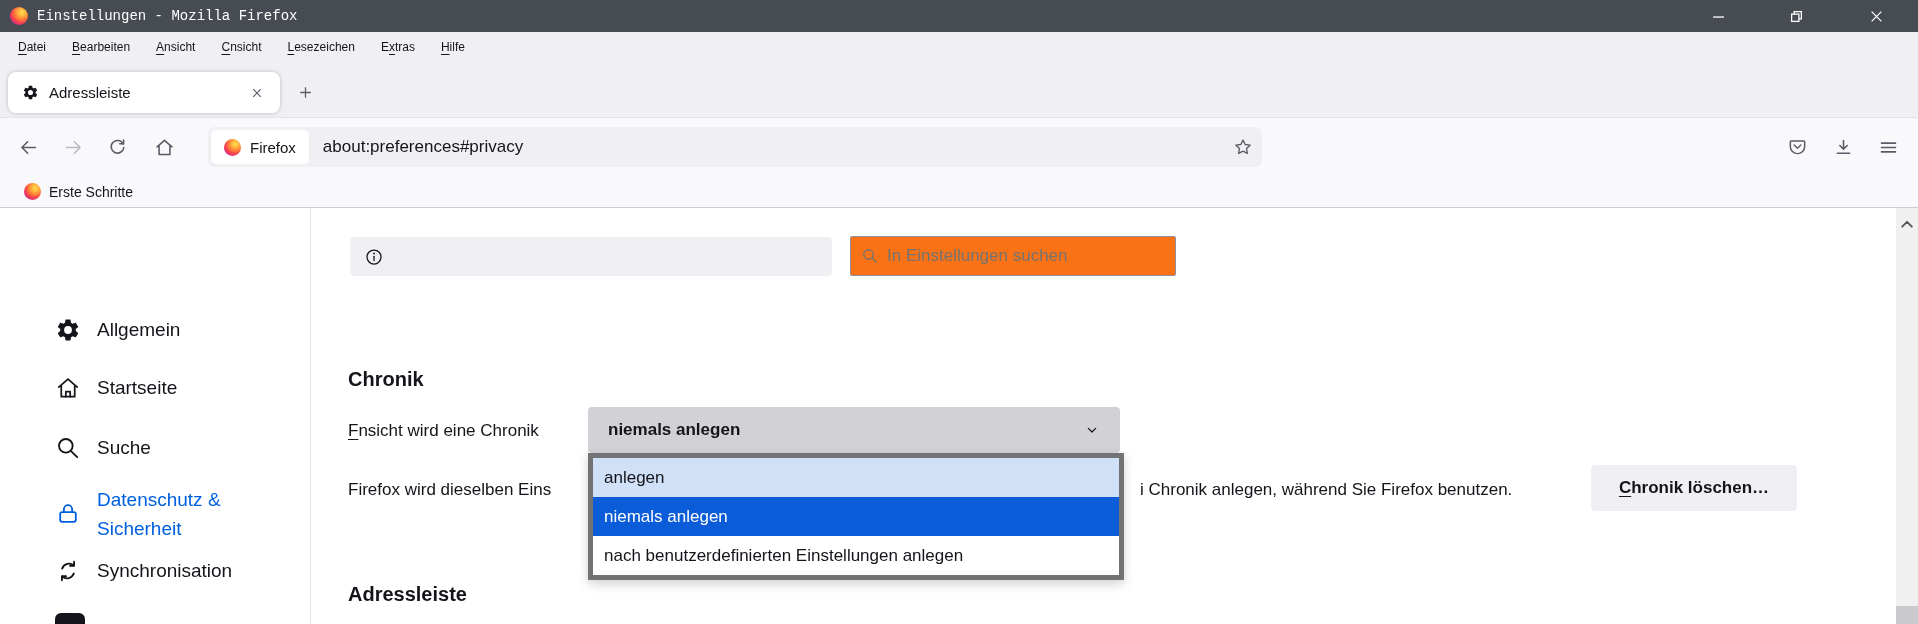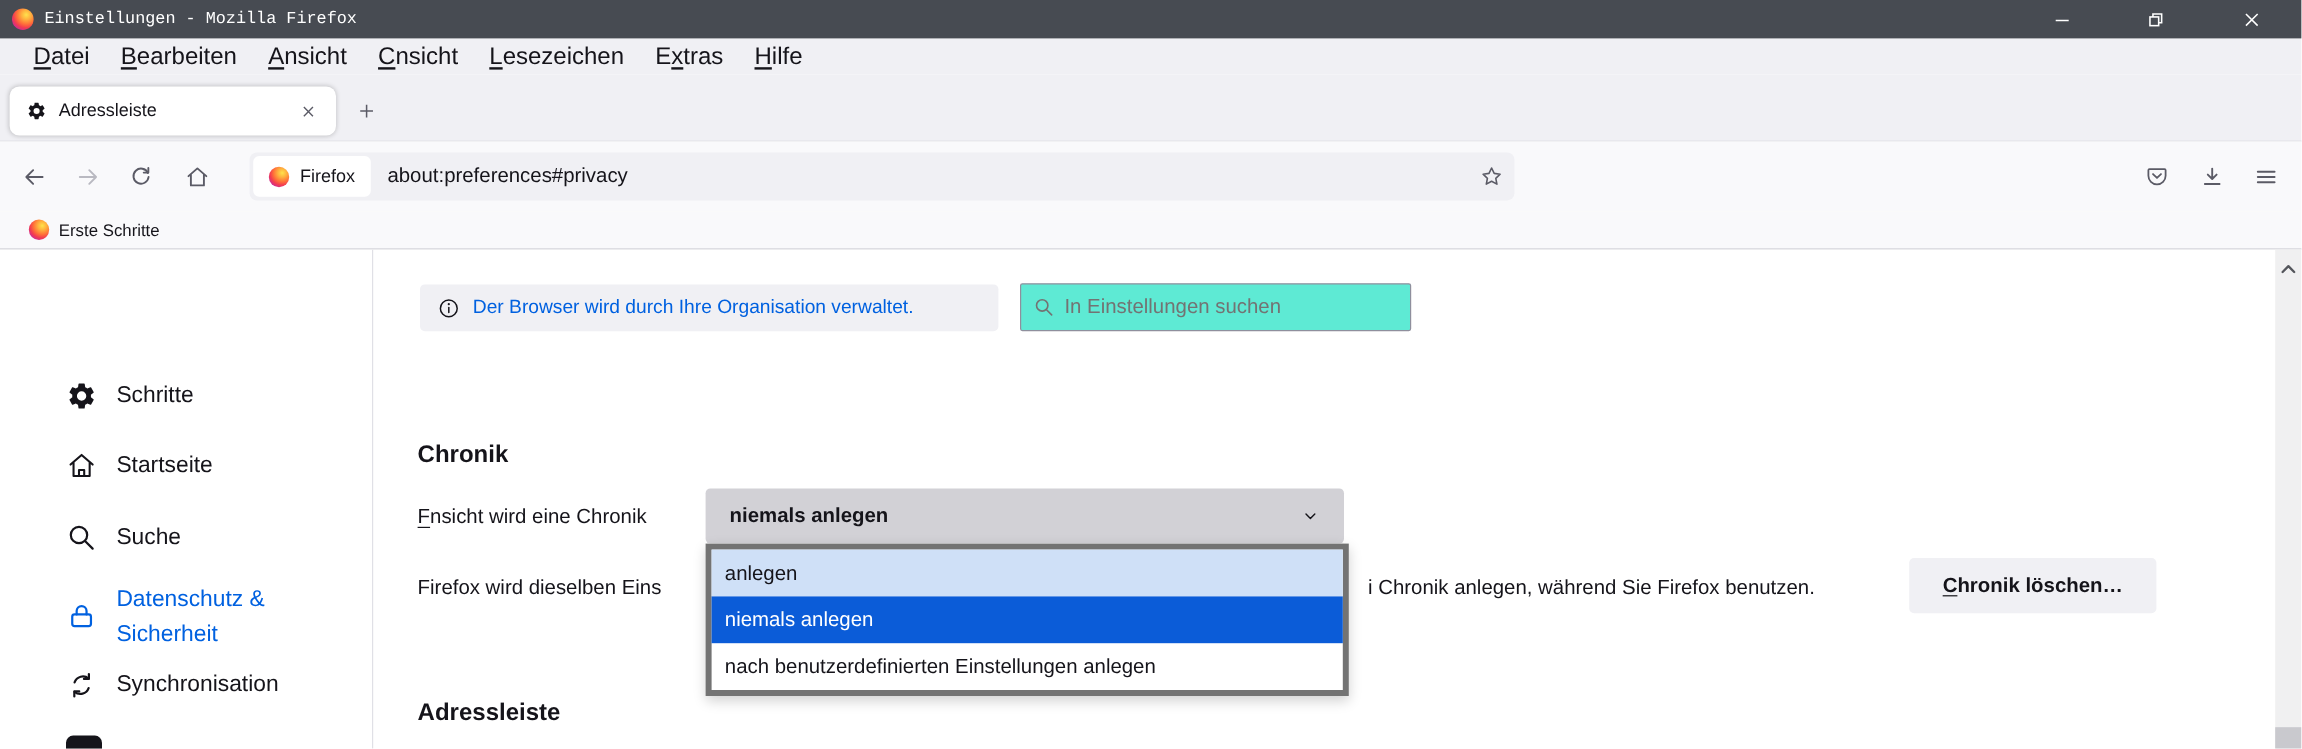--- a/index.html
+++ b/index.html
@@ -9,21 +9,21 @@
 
   
   .titlebar { position:relative; height:32px; background:#474b52; display:flex; align-items:center; padding-left:10px;font-family:Liberation Mono, monospace; }
   .titlebar .title { color:#fff; font-size:14px; margin-left:9px; }
   .ff-logo { width:18px; height:18px; border-radius:50%;
     background:radial-gradient(circle at 66% 30%, #ffe24d 0%, #ffb23e 22%, #ff7139 45%, #f43d4f 62%, #cc2a96 80%, #7a2190 100%); }
   .win-btn { position:absolute; top:0; width:46px; height:32px; display:flex; align-items:center; justify-content:center; }
   .win-min { left:1695px; } .win-restore { left:1773px; } .win-close { left:1853px; }
 
   
-  .menubar { height:30px; background:#f0f0f4; display:flex; align-items:center; padding-left:15px; font-size:20px; }
+  .menubar { height:30px; background:#f0f0f4; display:flex; align-items:center; padding-left:5px; font-size:12px; }
   .menu-item { padding:0 13px; height:100%; display:flex; align-items:center; }
   .ak { text-decoration:underline; text-underline-offset:3px; }
 
   
   .tabstrip { position:relative; height:56px; background:#f0f0f4; border-bottom:1px solid #e3e3e8; }
   .tab { position:absolute; left:8px; top:10px; width:272px; height:41px; background:#fff; border-radius:8px;
     box-shadow:0 0 4px rgba(0,0,0,.22); display:flex; align-items:center; padding:0 10px 0 14px; font-size:15px; }
   .tab-label { margin-left:10px; flex:1; }
   .tab-close { width:26px; height:26px; display:flex; align-items:center; justify-content:center; border-radius:4px; }
   .newtab-btn { position:absolute; left:288px; top:13px; width:34px; height:34px; display:flex; align-items:center; justify-content:center; border-radius:4px; }
@@ -49,21 +49,21 @@
   .sidebar-divider { position:absolute; left:310px; top:0; bottom:0; width:1px; background:#e0e0e6; }
 
   .side-item { position:absolute; left:55px; display:flex; align-items:center; gap:16px; font-size:19px; color:#15141a; cursor:default; }
   .si-0 { top:109px; } .si-1 { top:167px; } .si-2 { top:227px; } .si-3 { top:277px; } .si-4 { top:350px; }
   .side-item.active { color:#0061e0; }
   .side-label-wrap { width:160px; line-height:1.55; }
   .moz-logo-partial { position:absolute; left:55px; top:405px; width:30px; height:30px; background:#15141a; border-radius:6px; }
 
   .banner { position:absolute; left:350px; top:29px; width:482px; height:39px; background:#f0f0f4; border-radius:4px;
     display:flex; align-items:center; gap:10px; padding:0 14px; color:#0061e0; font-size:16px; }
-  .settings-search { position:absolute; left:850px; top:28px; width:326px; height:40px; background:#5eead4;
+  .settings-search { position:absolute; left:850px; top:28px; width:326px; height:40px; background:#f97316;
     border:1px solid #8f8f9d; border-radius:2px; display:flex; align-items:center; gap:8px; padding:0 10px; }
   .settings-search input { border:none; outline:none; flex:1; font-size:17px; font-family:inherit; color:#15141a; background:transparent; }
   .settings-search input::placeholder { color:#737373; opacity:1; }
 
   .section-heading { position:absolute; left:348px; font-size:20px; font-weight:600; color:#15141a; }
   .h-chronik { top:160px; } .h-address { top:375px; }
   .hist-label { position:absolute; left:348px; top:213px; font-size:17px; }
 
   .select-closed { position:absolute; left:588px; top:199px; width:532px; height:46px; background:#d2d1d6; border-radius:4px;
     display:flex; align-items:center; padding:0 20px; font-size:17px; font-weight:600; z-index:4; }
@@ -245,21 +245,21 @@
 
   <div class="content">
     <div class="sidebar-divider"></div>
 
     <div class="side-item si-0">
       <span>
           <svg width="26" height="26" viewBox="0 0 24 24">
             <path fill="#15141a" fill-rule="evenodd" d="M19.14 12.94c.04-.3.06-.61.06-.94 0-.32-.02-.64-.07-.94l2.03-1.58a.49.49 0 0 0 .12-.61l-1.92-3.32a.488.488 0 0 0-.59-.22l-2.39.96c-.5-.38-1.03-.7-1.62-.94l-.36-2.54a.484.484 0 0 0-.48-.41h-3.84c-.24 0-.43.17-.47.41l-.36 2.54c-.59.24-1.13.57-1.62.94l-2.39-.96c-.22-.08-.47 0-.59.22L2.74 8.87c-.12.21-.08.47.12.61l2.03 1.58c-.05.3-.09.63-.09.94s.02.64.07.94l-2.03 1.58a.49.49 0 0 0-.12.61l1.92 3.32c.12.22.37.29.59.22l2.39-.96c.5.38 1.03.7 1.62.94l.36 2.54c.05.24.24.41.48.41h3.84c.24 0 .44-.17.47-.41l.36-2.54c.59-.24 1.13-.56 1.62-.94l2.39.96c.22.08.47 0 .59-.22l1.92-3.32a.49.49 0 0 0-.12-.61l-2.01-1.58zM12 15.6A3.6 3.6 0 1 1 12 8.4a3.6 3.6 0 0 1 0 7.2z"></path>
           </svg>
         </span>
-      <span>Schritte</span>
+      <span>Allgemein</span>
     </div>
     <div class="side-item si-1">
       <span>
           <svg width="26" height="26" viewBox="0 0 24 24" fill="none" stroke="#15141a" stroke-width="1.6" stroke-linecap="round" stroke-linejoin="round">
             <path d="M3.5 11.2 12 3.8l8.5 7.4M5.8 9.8V20h12.4V9.8"></path>
             <path d="M10 20v-4.6h4V20"></path>
           </svg>
         </span>
       <span>Startseite</span>
     </div>
@@ -295,21 +295,20 @@
     <div class="moz-logo-partial"></div>
 
     <div class="banner">
       <span>
           <svg width="20" height="20" viewBox="0 0 24 24" fill="none" stroke="#15141a" stroke-width="1.5">
             <circle cx="12" cy="12" r="8.4"></circle>
             <path d="M12 11.2v5" stroke-linecap="round"></path>
             <circle cx="12" cy="7.8" r="1.1" fill="#15141a" stroke="none"></circle>
           </svg>
         </span>
-      <span>Der Browser wird durch Ihre Organisation verwaltet.</span>
     </div>
 
     <div class="settings-search">
       <span>
           <svg width="18" height="18" viewBox="0 0 24 24" fill="none" stroke="#737373" stroke-width="1.8" stroke-linecap="round">
             <circle cx="10" cy="10" r="6.3"></circle>
             <path d="M14.8 14.8 20.5 20.5"></path>
           </svg>
         </span>
       <input type="text" placeholder="In Einstellungen suchen" style="">

